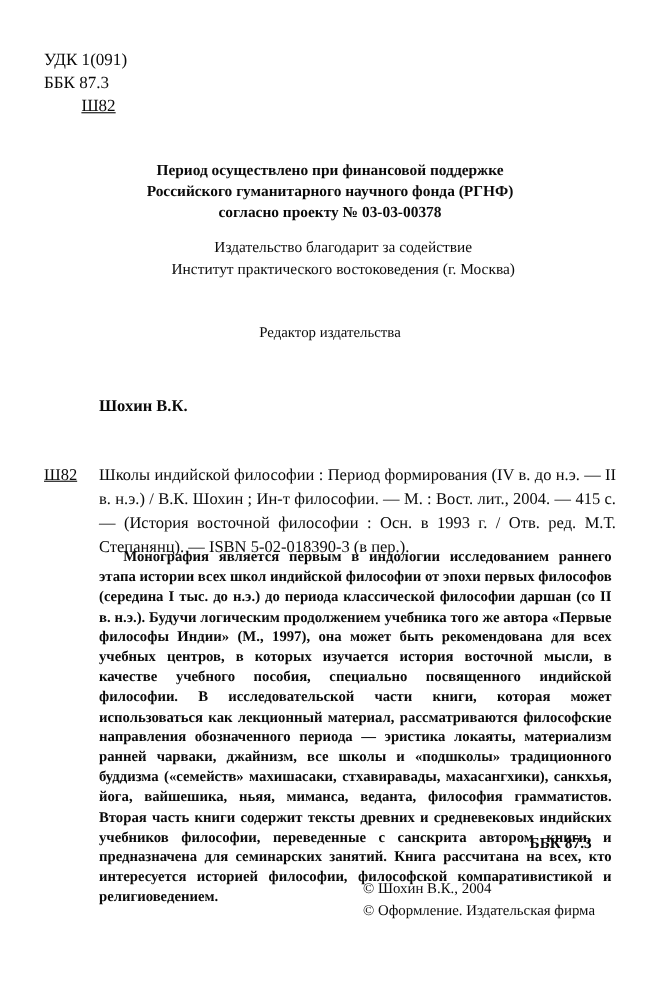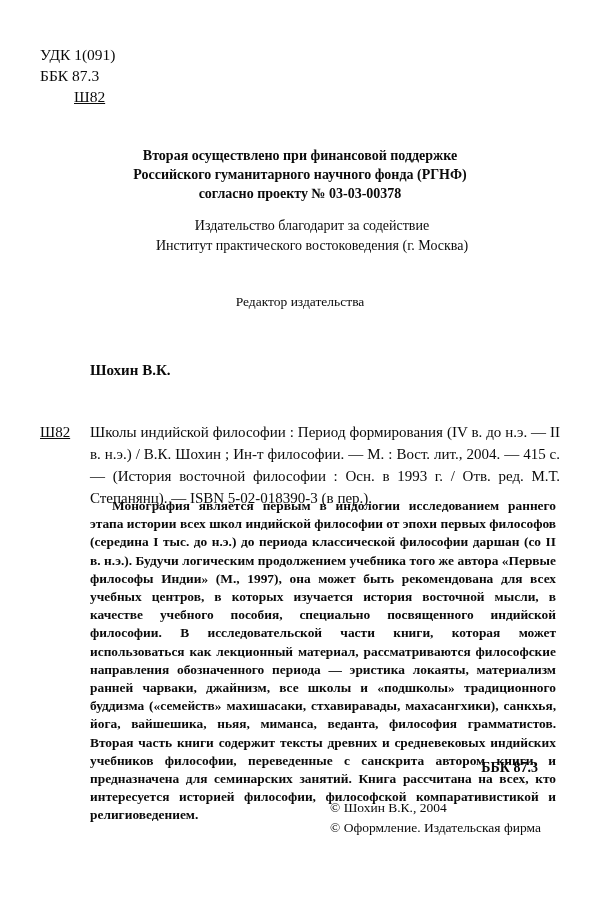--- a/index.html
+++ b/index.html
@@ -170,21 +170,21 @@
 
 <div class="page">
 
   <div class="class-codes">
     <span class="code-line">УДК 1(091)</span>
     <span class="code-line">ББК 87.3</span>
     <span class="code-indent underlined">Ш82</span>
   </div>
 
   <div class="centered-block support-block">
-    <span class="ln">Вторая осуществлено при финансовой поддержке</span>
+    <span class="ln">Период осуществлено при финансовой поддержке</span>
     <span class="ln">Российского гуманитарного научного фонда (РГНФ)</span>
     <span class="ln">согласно проекту № 03-03-00378</span>
   </div>
 
   <div class="centered-block thanks-block">
     <span class="ln">Издательство благодарит за содействие</span>
     <span class="ln">Институт практического востоковедения (г. Москва)</span>
   </div>
 
   <div class="centered-block editor-block">

